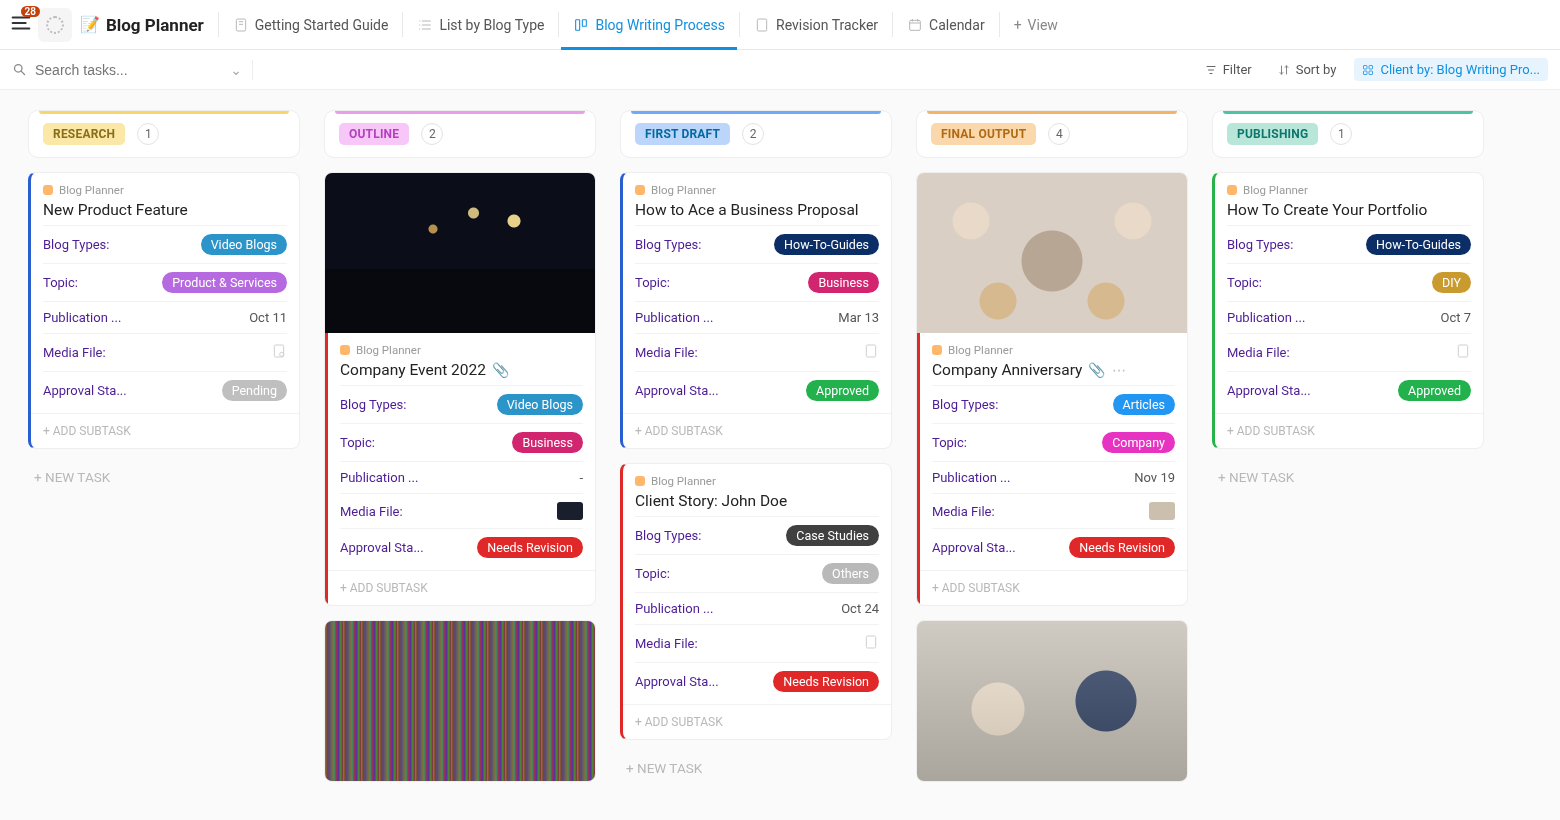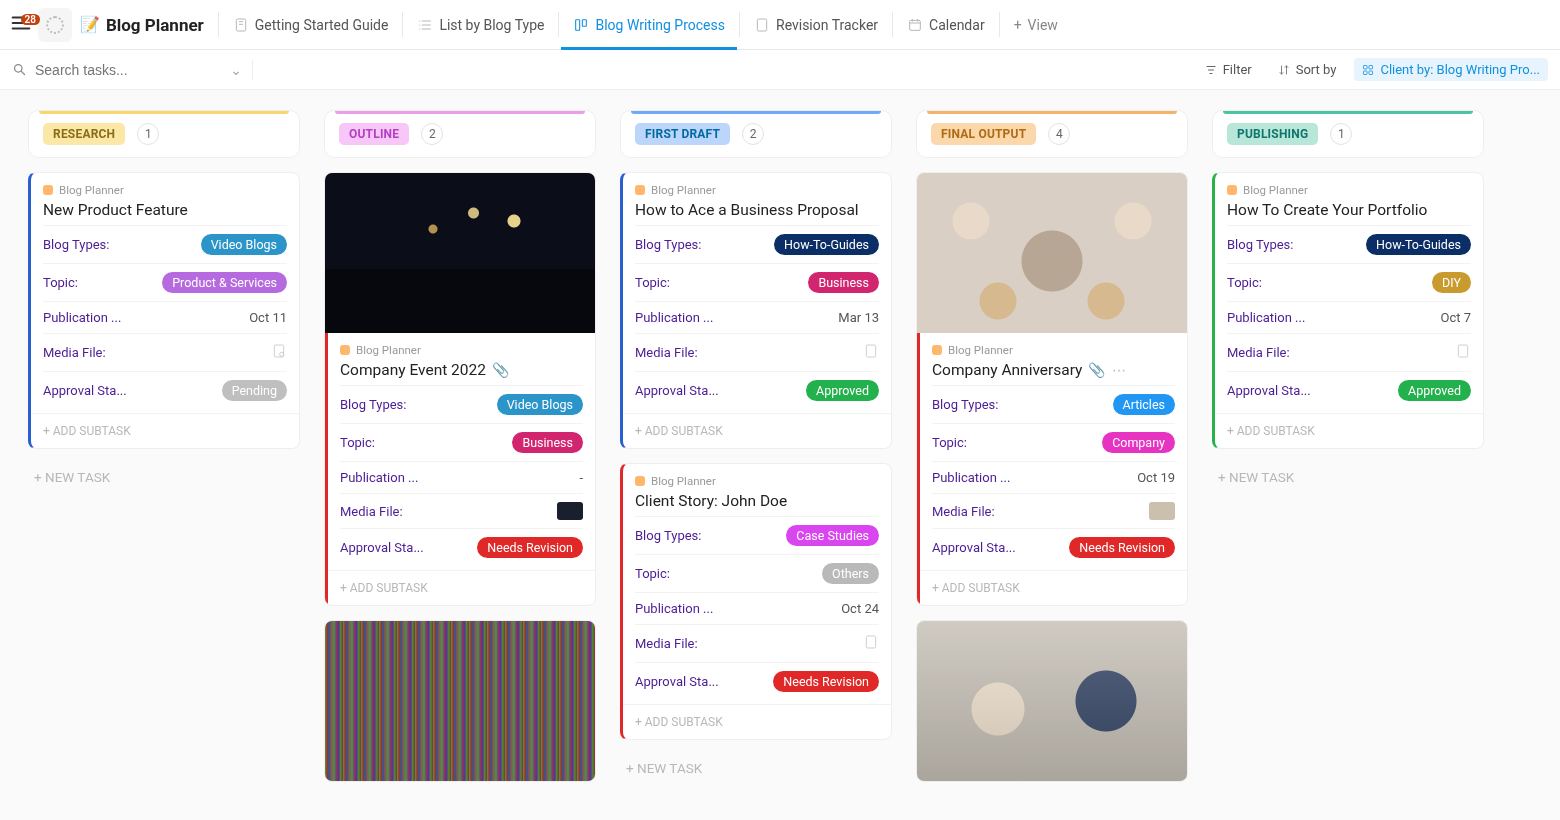--- a/index.html
+++ b/index.html
@@ -1,21 +1,21 @@
 <!DOCTYPE html>
 <html><head>
 <meta charset="utf-8">
 <style>
   * { box-sizing: border-box; margin: 0; padding: 0; }
   body { font-family: -apple-system, BlinkMacSystemFont, "Segoe UI", Roboto, Helvetica, Arial, sans-serif; background: #fff; color:#222; font-size:14px; width:1560px; }
   
   .topbar { display:flex; align-items:center; height:50px; border-bottom:1px solid #e8e8e8; padding:0 10px; gap:2px;}
   .hamburger { position:relative; margin-right:4px; }
   .hamburger svg { width:22px; height:22px; }
-  .badge { position:absolute; top:-6px; right:-8px; background:#c2410c; color:#fff; font-size:10px; border-radius:8px; padding:0 4px; font-weight:600;margin-top:8px; }
+  .badge { position:absolute; top:-6px; right:-8px; background:#c2410c; color:#fff; font-size:10px; border-radius:8px; padding:0 4px; font-weight:600; }
   .loader-sq { width:34px; height:34px; border-radius:6px; background:#f5f5f5; display:flex; align-items:center; justify-content:center; margin-right:6px;}
   .loader-sq .dotring{ width:18px; height:18px; border:2px dotted #bbb; border-radius:50%;}
   .title-group { display:flex; align-items:center; gap:6px; font-weight:700; font-size:17px; margin-right:10px;}
   .title-group .emoji{ font-size:16px;}
   .nav-tabs { display:flex; align-items:stretch; height:100%; }
   .nav-sep{ width:1px; background:#e8e8e8; margin:12px 2px;}
   .nav-tab { display:flex; align-items:center; gap:6px; padding:0 12px; color:#555; font-size:14px; cursor:pointer; position:relative;}
   .nav-tab.active{ color:#1090e0; }
   .nav-tab.active::after{ content:""; position:absolute; left:0; right:0; bottom:-1px; height:3px; background:#1090e0;}
   .nav-icon{ width:16px; height:16px; opacity:.6;}
@@ -323,21 +323,21 @@
 
     <div class="card card-accent accent-red">
       <div class="card-body">
         <div class="breadcrumb">
             <span class="dot"></span>
             <span>Blog Planner</span>
           </div>
         <div class="card-title">Client Story: John Doe</div>
         <div class="field-row">
             <span class="field-label">Blog Types:</span>
-            <span class="chip" style="background:#d946ef">Case Studies</span>
+            <span class="chip" style="background:#404040">Case Studies</span>
           </div>
         <div class="field-row">
             <span class="field-label">Topic:</span>
             <span class="chip" style="background:#b9b9b9">Others</span>
           </div>
         <div class="field-row">
             <span class="field-label">Publication ...</span>
             <span class="field-val">Oct 24</span>
           </div>
         <div class="field-row">
@@ -378,21 +378,21 @@
         <div class="field-row">
               <span class="field-label">Blog Types:</span>
               <span class="chip" style="background:#2196f3">Articles</span>
             </div>
         <div class="field-row">
               <span class="field-label">Topic:</span>
               <span class="chip" style="background:#e733c1">Company</span>
             </div>
         <div class="field-row">
               <span class="field-label">Publication ...</span>
-              <span class="field-val">Oct 19</span>
+              <span class="field-val">Nov 19</span>
             </div>
         <div class="field-row">
               <span class="field-label">Media File:</span>
               <span class="thumb" style="background:#cbbfad"></span>
             </div>
         <div class="field-row">
               <span class="field-label">Approval Sta...</span>
               <span class="chip" style="background:#e02828">Needs Revision</span>
             </div>
       </div>

